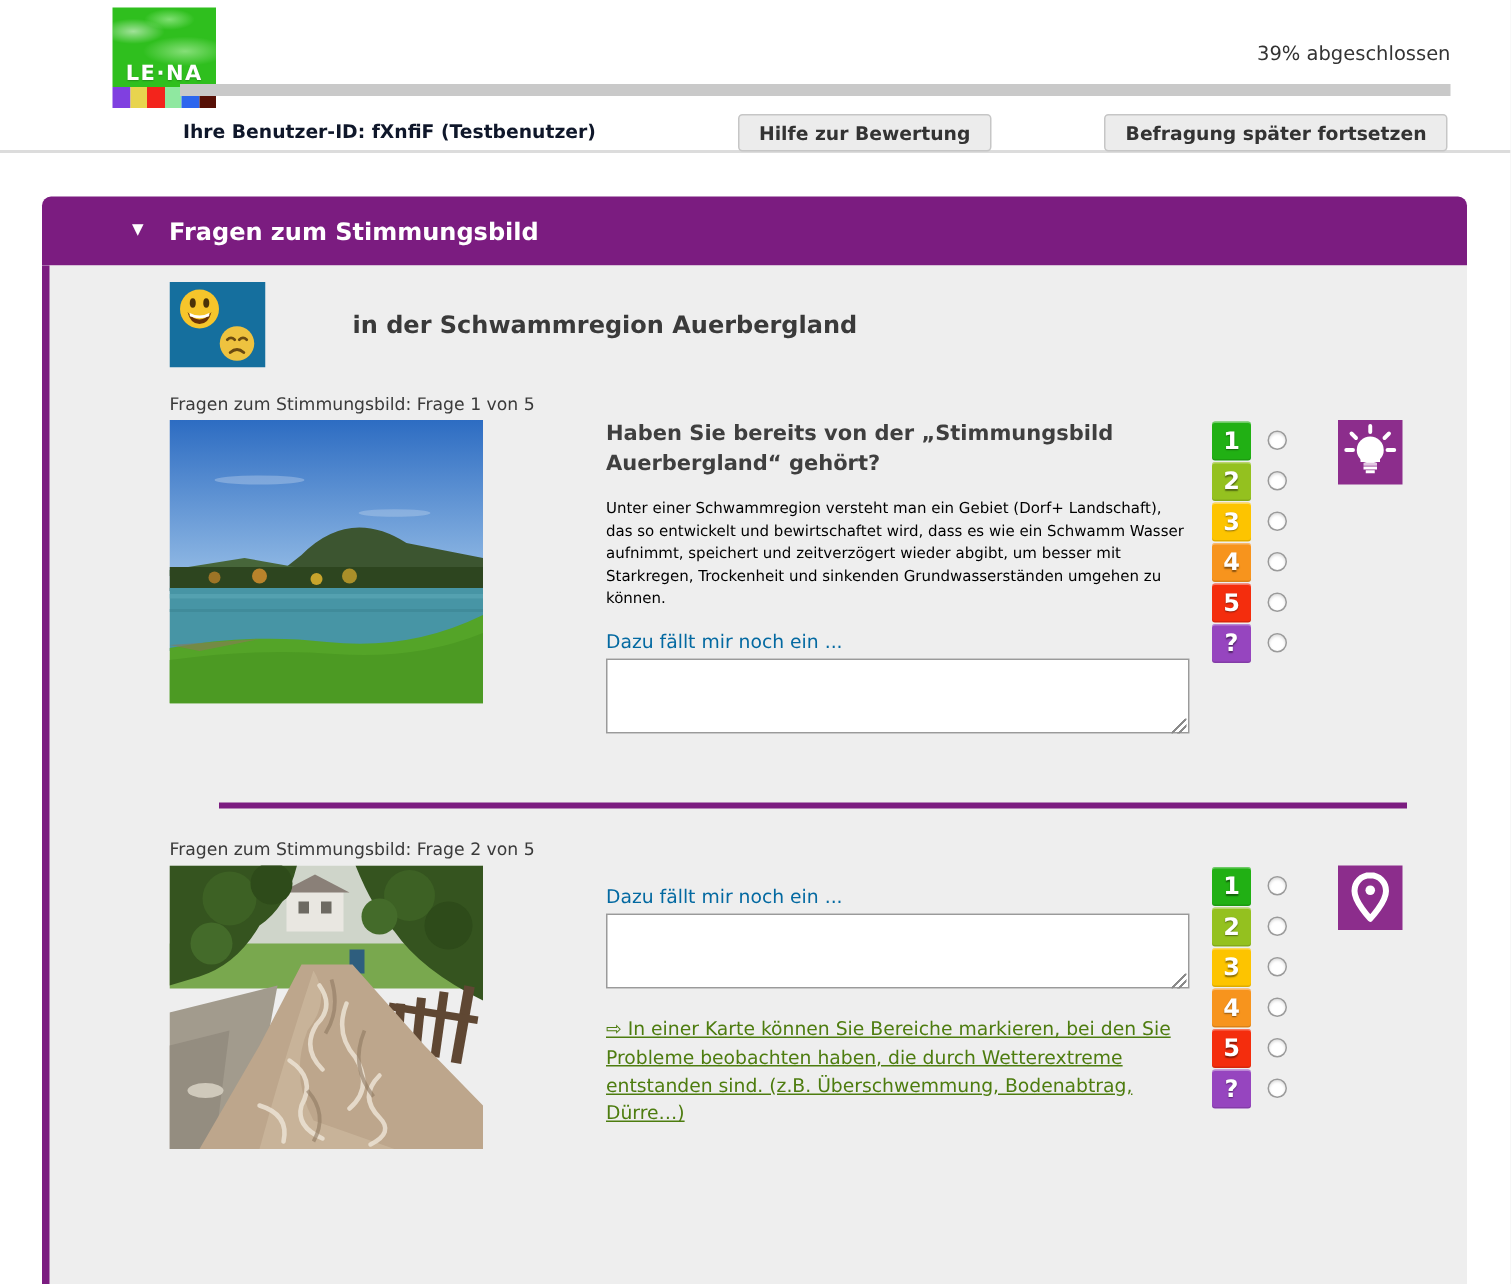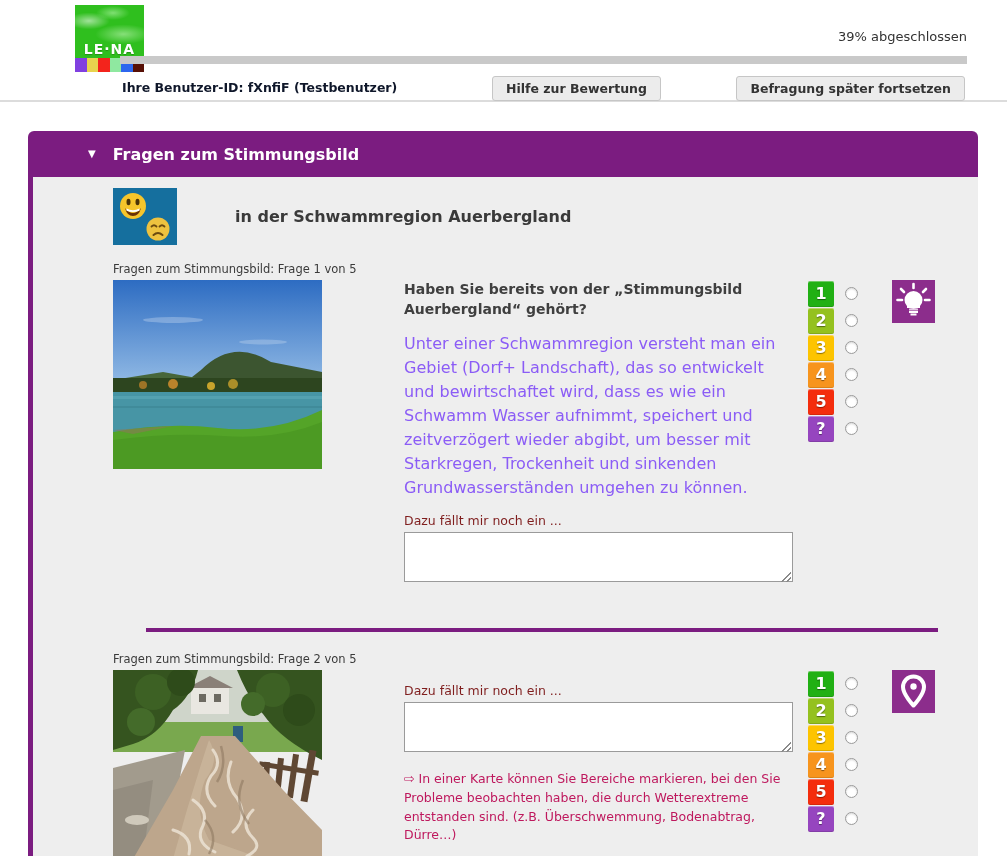--- a/index.html
+++ b/index.html
@@ -55,35 +55,35 @@
   
   .intro { display:flex; align-items:center; }
   .intro-title { margin-left:58px; font-size:16px; font-weight:bold; color:#3a3a3a; }
   
   .q { display:flex; margin-top:17px; }
   .q-left { width:238px; flex:none; }
   .q-caption { font-size:11.5px; color:#3a3a3a; margin-bottom:4px; white-space:nowrap; }
   .q-photo { width:209px; height:189px; display:block; }
   .q-mid { width:389px; flex:none; margin-left:53px; padding-top:18px; }
   .q-title { font-size:14px; font-weight:bold; color:#3f3f3f; line-height:1.4; }
-  .q-desc { font-size:16px; color:#8b5cf6; line-height:1.5; margin-top:13px; }
-  .q-comment-label { font-size:12.5px; color:#7f1d1d; margin-top:13px; }
+  .q-desc { font-size:10px; color:#000000; line-height:1.5; margin-top:13px; }
+  .q-comment-label { font-size:12.5px; color:#0369a1; margin-top:13px; }
   .q-textarea {
     width:389px; height:50px; margin-top:4px; resize:none;
     border:1px solid #9a9a9a; background:#fff; position:relative;
     font-family:inherit; font-size:13px; padding:3px 5px;
   }
   .ta-wrap { position:relative; width:389px; }
   .ta-grip {
     position:absolute; right:2px; bottom:4px; width:10px; height:10px; pointer-events:none;
     background:
       linear-gradient(135deg, transparent 45%, #8a8a8a 45%, #8a8a8a 55%, transparent 55%) ,
       linear-gradient(135deg, transparent 70%, #8a8a8a 70%, #8a8a8a 80%, transparent 80%);
   }
-  .q-note { font-size:12.5px; color:#be185d; line-height:1.5; margin-top:14px; }
+  .q-note { font-size:12.5px; color:#4d7c0f; line-height:1.5; margin-top:14px;text-decoration:underline; }
   
   .q-scale { margin-left:15px; padding-top:18px; flex:none; }
   .scale-row { display:flex; align-items:center; height:27px; }
   .scale-box {
     width:26px; height:26px; border-radius:2px; flex:none;
     color:#fff; font-weight:bold; font-size:16px; text-align:center; line-height:26px;
     text-shadow:0 1px 1px rgba(0,0,0,.45);
     box-shadow:inset 0 1px 0 rgba(255,255,255,.35), inset 0 -1px 0 rgba(0,0,0,.12);
   }
   .radio {

